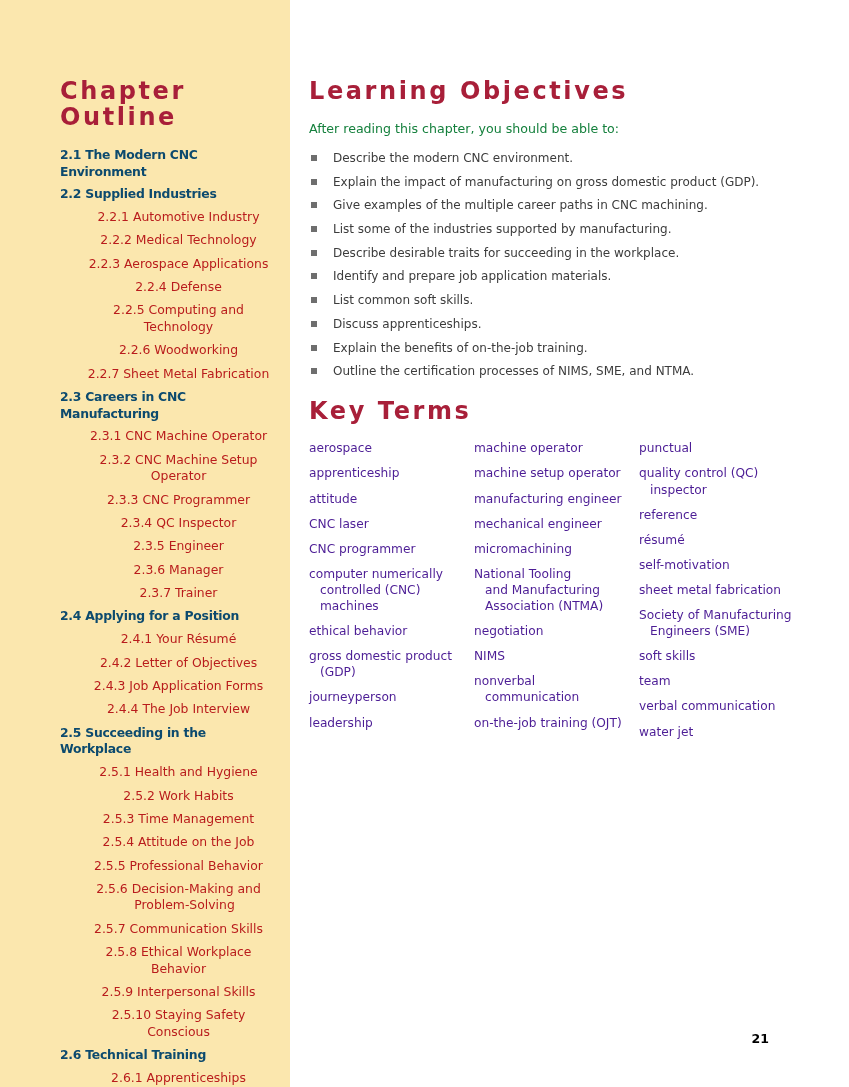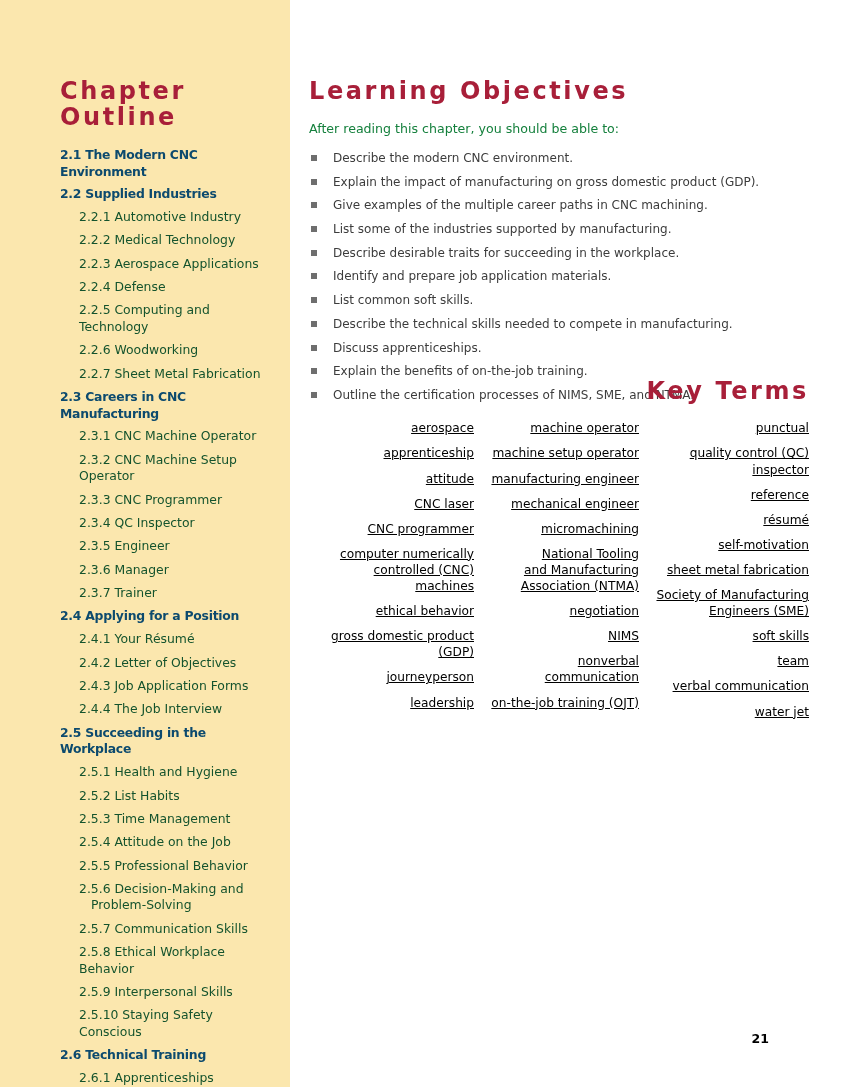--- a/index.html
+++ b/index.html
@@ -45,42 +45,43 @@
   .outline-section {
     font-size: 12.4px;
     font-weight: bold;
     color: #0c4a6e;
     line-height: 1.35;
     margin: 0 0 6px 0;
     letter-spacing: -0.25px;
   }
   .outline-sub {
     font-size: 12.4px;
-    color: #14532d;
+    color: #b91c1c;
     line-height: 1.32;
     margin: 0 0 7px 0;
     padding-left: 19px;
     text-indent: 0;
+    text-align: center;
   }
   .outline-sub .cont {
     display: block;
     padding-left: 12px;
   }
   .outline-group { margin-bottom: 2px; }
 
   
   #main {
     position: absolute;
     left: 309px;
     top: 0;
     width: 500px;
     height: 1087px;
   }
   #lo-block { position: absolute; top: 78px; left: 0; width: 500px; }
-  #kt-block { position: absolute; top: 378px; left: 0; width: 500px; text-align: right; }
+  #kt-block { position: absolute; top: 398px; left: 0; width: 500px; }
 
   .intro-line {
     font-size: 12.6px;
     color: #15803d;
     margin: 0 0 12px 0;
     line-height: 1.4;
   }
 
   ul.objectives {
     list-style: none;
@@ -108,25 +109,24 @@
   
   #kt-cols {
     display: flex;
     gap: 0;
     margin-top: 14px;
   }
   .kt-col { width: 165px; }
   .kt-col:last-child { width: 170px; }
   .kt-term {
     font-size: 12.2px;
-    color: #000000;
+    color: #4c1d95;
     line-height: 1.32;
     margin-bottom: 9px;
     padding-left: 0;
-    text-decoration: underline;
   }
   .kt-term .cont {
     display: block;
     padding-left: 11px;
   }
 
   
   #page-number {
     position: absolute;
     right: 40px;
@@ -169,21 +169,21 @@
         <div class="outline-group">
           <div class="outline-section">2.4 Applying for a Position</div>
           <div class="outline-sub"><span>2.4.1 Your Résumé</span></div>
           <div class="outline-sub"><span>2.4.2 Letter of Objectives</span></div>
           <div class="outline-sub"><span>2.4.3 Job Application Forms</span></div>
           <div class="outline-sub"><span>2.4.4 The Job Interview</span></div>
         </div>
         <div class="outline-group">
           <div class="outline-section">2.5 Succeeding in the Workplace</div>
           <div class="outline-sub"><span>2.5.1 Health and Hygiene</span></div>
-          <div class="outline-sub"><span>2.5.2 List Habits</span></div>
+          <div class="outline-sub"><span>2.5.2 Work Habits</span></div>
           <div class="outline-sub"><span>2.5.3 Time Management</span></div>
           <div class="outline-sub"><span>2.5.4 Attitude on the Job</span></div>
           <div class="outline-sub"><span>2.5.5 Professional Behavior</span></div>
           <div class="outline-sub"><span>2.5.6 Decision-Making and</span><span class="cont">Problem-Solving</span></div>
           <div class="outline-sub"><span>2.5.7 Communication Skills</span></div>
           <div class="outline-sub"><span>2.5.8 Ethical Workplace Behavior</span></div>
           <div class="outline-sub"><span>2.5.9 Interpersonal Skills</span></div>
           <div class="outline-sub"><span>2.5.10 Staying Safety Conscious</span></div>
         </div>
         <div class="outline-group">
@@ -200,21 +200,20 @@
     <h1 class="panel-heading">Learning Objectives</h1>
     <p class="intro-line">After reading this chapter, you should be able to:</p>
     <ul class="objectives" id="objectives-list">
         <li><span class="bullet"></span><span>Describe the modern CNC environment.</span></li>
         <li><span class="bullet"></span><span>Explain the impact of manufacturing on gross domestic product (GDP).</span></li>
         <li><span class="bullet"></span><span>Give examples of the multiple career paths in CNC machining.</span></li>
         <li><span class="bullet"></span><span>List some of the industries supported by manufacturing.</span></li>
         <li><span class="bullet"></span><span>Describe desirable traits for succeeding in the workplace.</span></li>
         <li><span class="bullet"></span><span>Identify and prepare job application materials.</span></li>
         <li><span class="bullet"></span><span>List common soft skills.</span></li>
-        <li><span class="bullet"></span><span>Describe the technical skills needed to compete in manufacturing.</span></li>
         <li><span class="bullet"></span><span>Discuss apprenticeships.</span></li>
         <li><span class="bullet"></span><span>Explain the benefits of on-the-job training.</span></li>
         <li><span class="bullet"></span><span>Outline the certification processes of NIMS, SME, and NTMA.</span></li>
       </ul>
   </div>
 
   <div id="kt-block">
     <h1 class="panel-heading">Key Terms</h1>
     <div id="kt-cols">
         <div class="kt-col">

